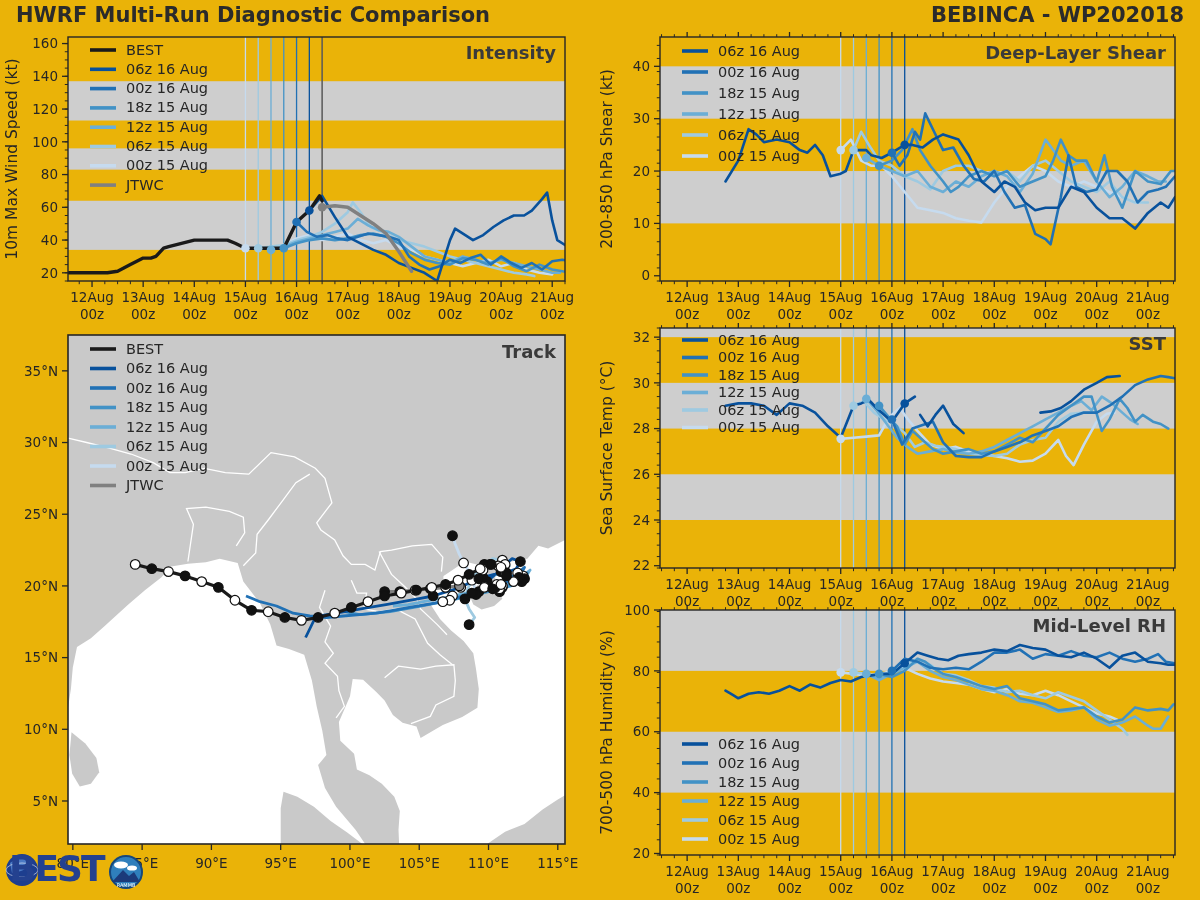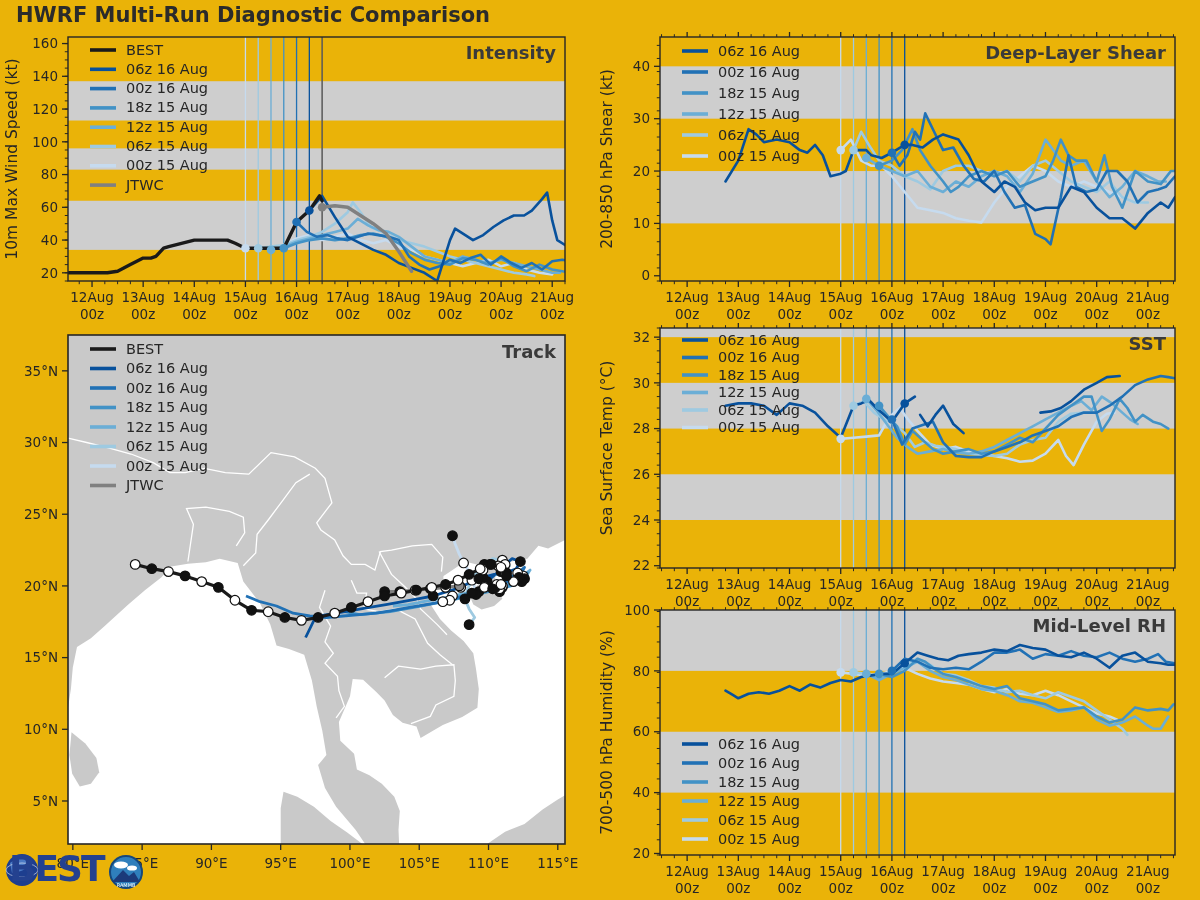--- a/index.html
+++ b/index.html
@@ -11,20 +11,21 @@
   .logo{position:absolute;left:2px;top:841px;width:150px;height:58px;}
   .logo svg{position:absolute;left:0;top:0;}
   .logo-text{position:absolute;left:7px;top:7px;font-size:36px;font-weight:bold;
              color:#24418f;letter-spacing:-2px;font-family:"DejaVu Sans","Liberation Sans",sans-serif;}
 </style>
 </head>
 <body>
 
 <div id="fig">
   <div class="title-left">HWRF Multi-Run Diagnostic Comparison</div>
+  <div class="title-right">BEBINCA - WP202018</div>
   <svg id="charts" width="1200" height="900">
       <g>
         <clipPath id="clip-intensity">
           <rect x="68" y="37" width="497" height="244"></rect>
         </clipPath>
         <g clip-path="url(#clip-intensity)">
           <rect x="68" y="200.75838926174498" width="497" height="49.12751677852347" fill="#cecece"></rect>
           <rect x="68" y="148.3557046979866" width="497" height="21.288590604026837" fill="#cecece"></rect>
           <rect x="68" y="81.21476510067114" width="497" height="39.30201342281879" fill="#cecece"></rect>
           <line x1="309.34156378600824" y1="37" x2="309.34156378600824" y2="281" stroke="#08519c" stroke-width="1.3"></line>

